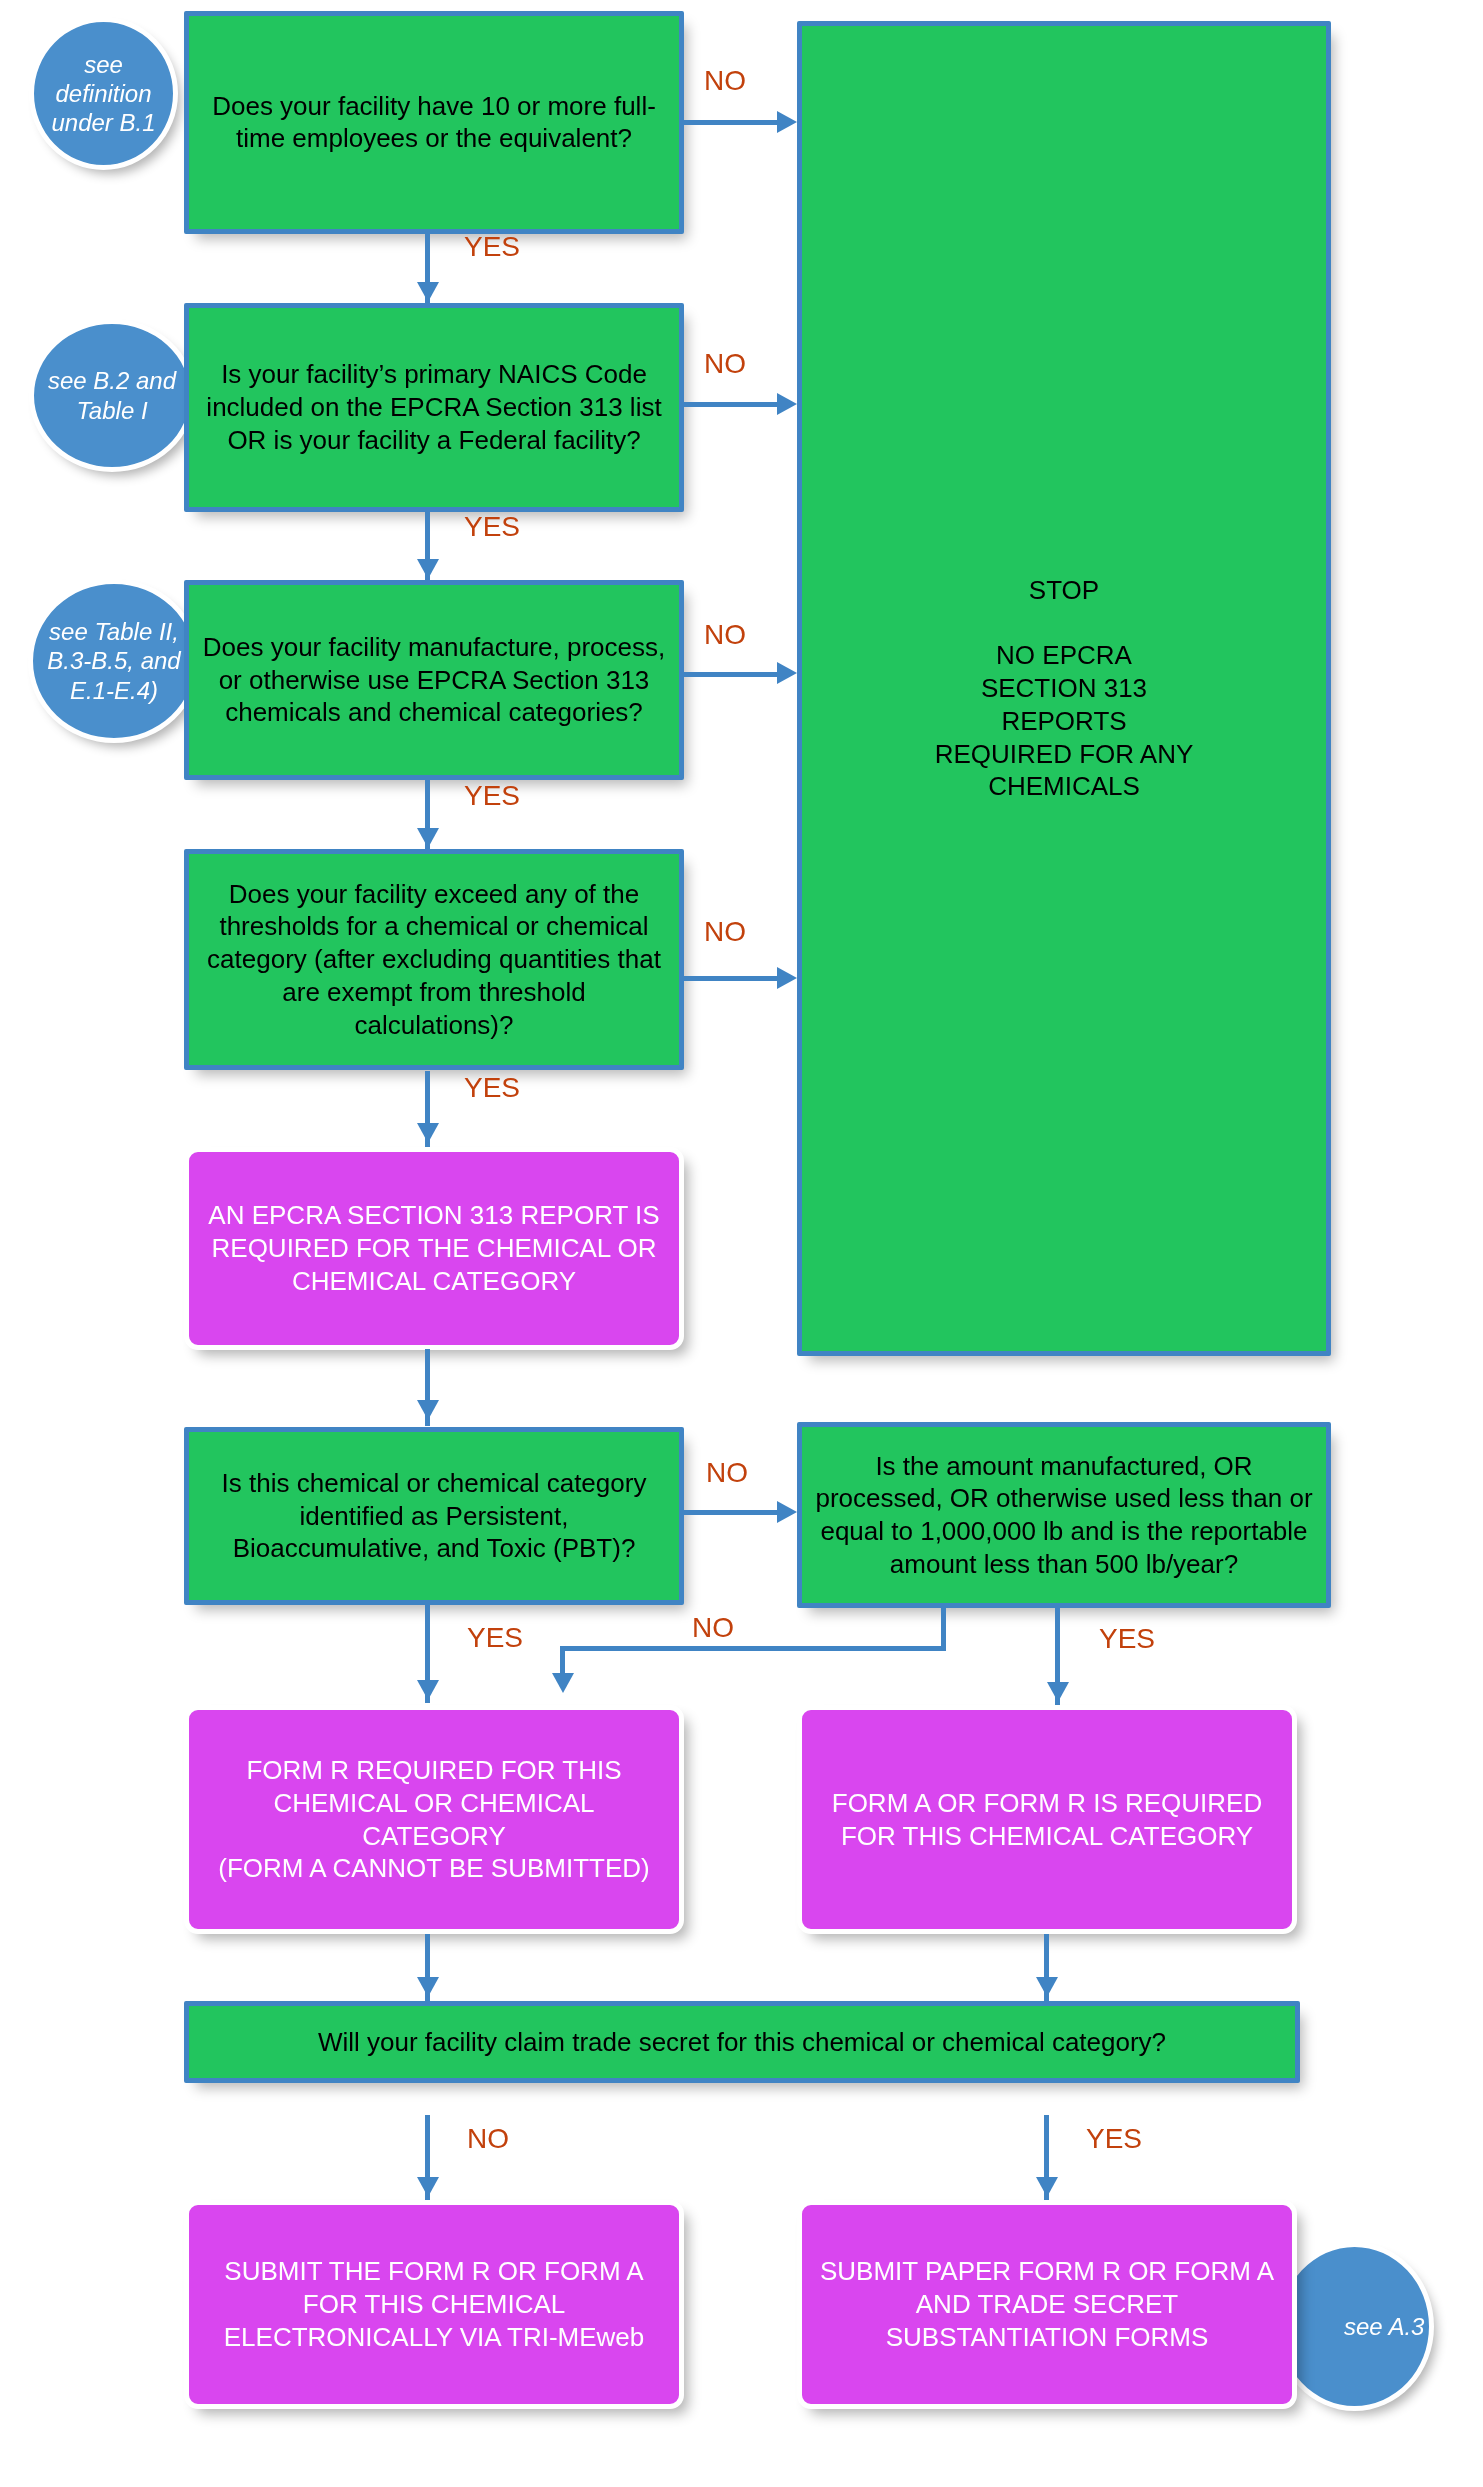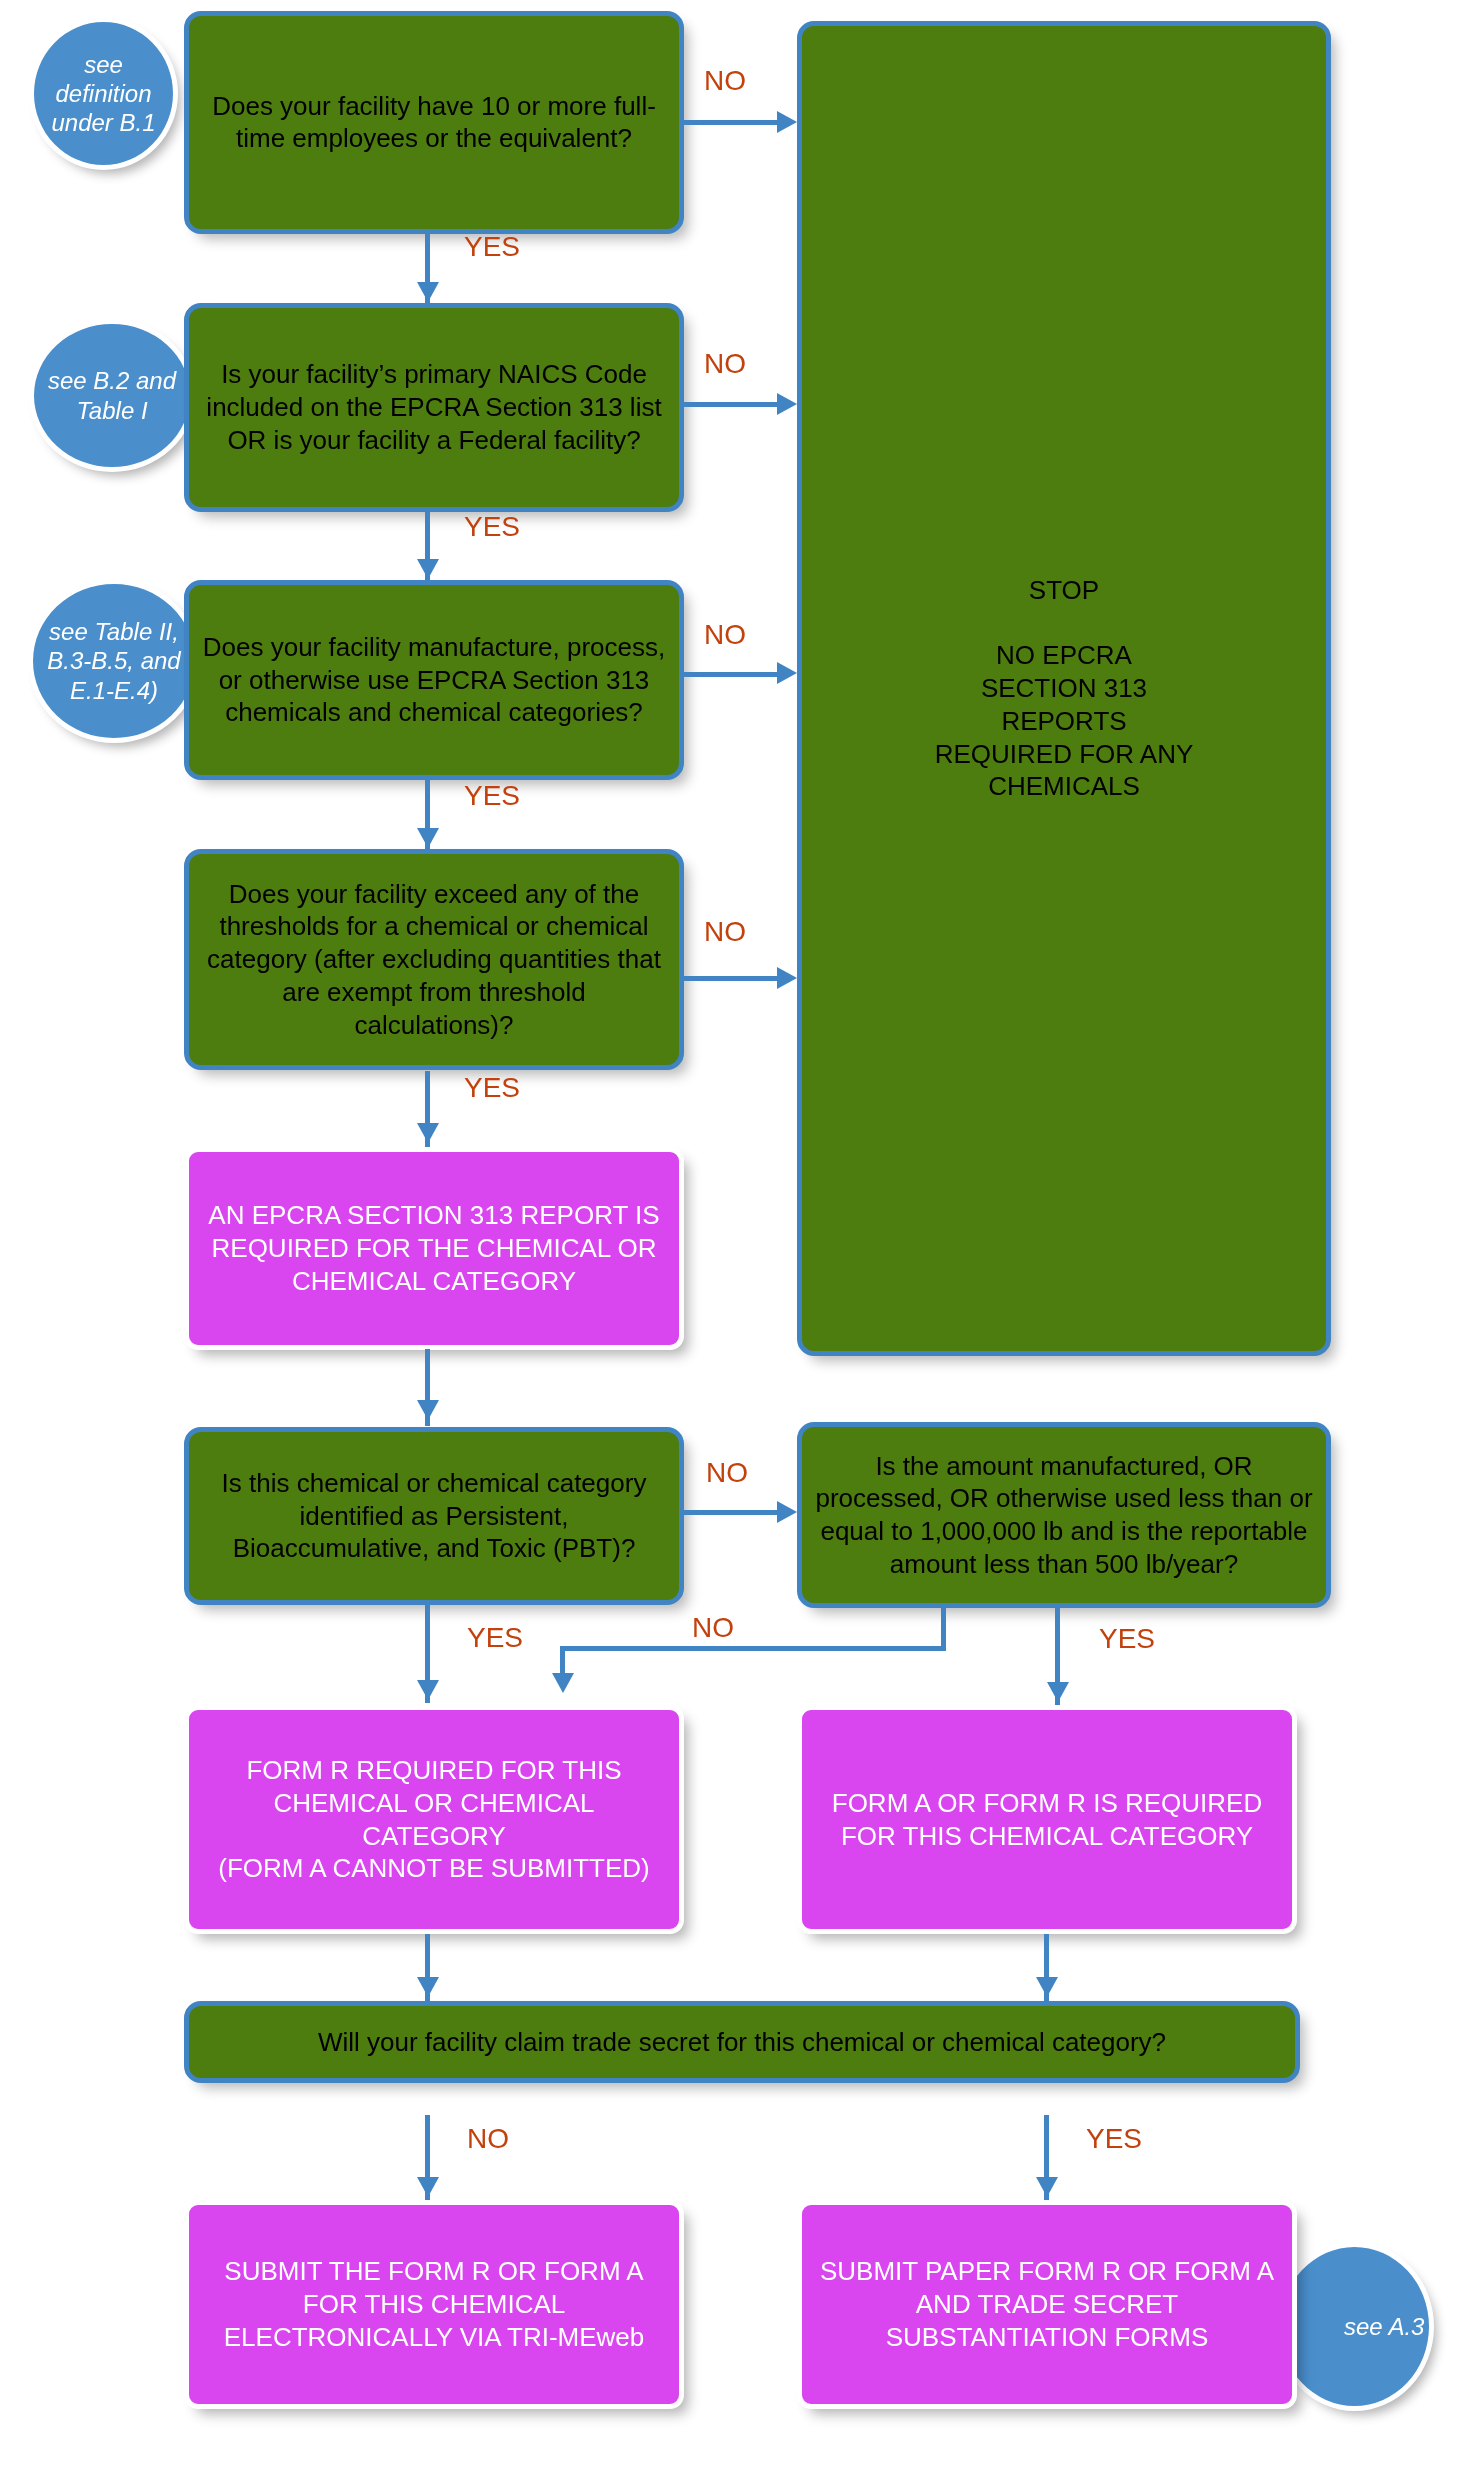--- a/index.html
+++ b/index.html
@@ -23,23 +23,23 @@
     position: absolute;
     box-sizing: border-box;
     display: flex;
     align-items: center;
     justify-content: center;
     text-align: center;
     line-height: 1.26;
   }
 
   .qbox {
-    background: #4d7c0f;
+    background: #22c55e;
     border: 5.4px solid #4084c4;
-    border-radius: 17px;
+    border-radius: 2px;
     color: #000000;
     font-size: 26px;
     padding: 7.7px 12.4px;
     box-shadow: 7.7px 9.3px 12.4px -4.6px rgba(0,0,0,0.28);
   }
 
   .resultbox {
     background: #d946ef;
     border: 5.4px solid #ffffff;
     border-radius: 14px;

